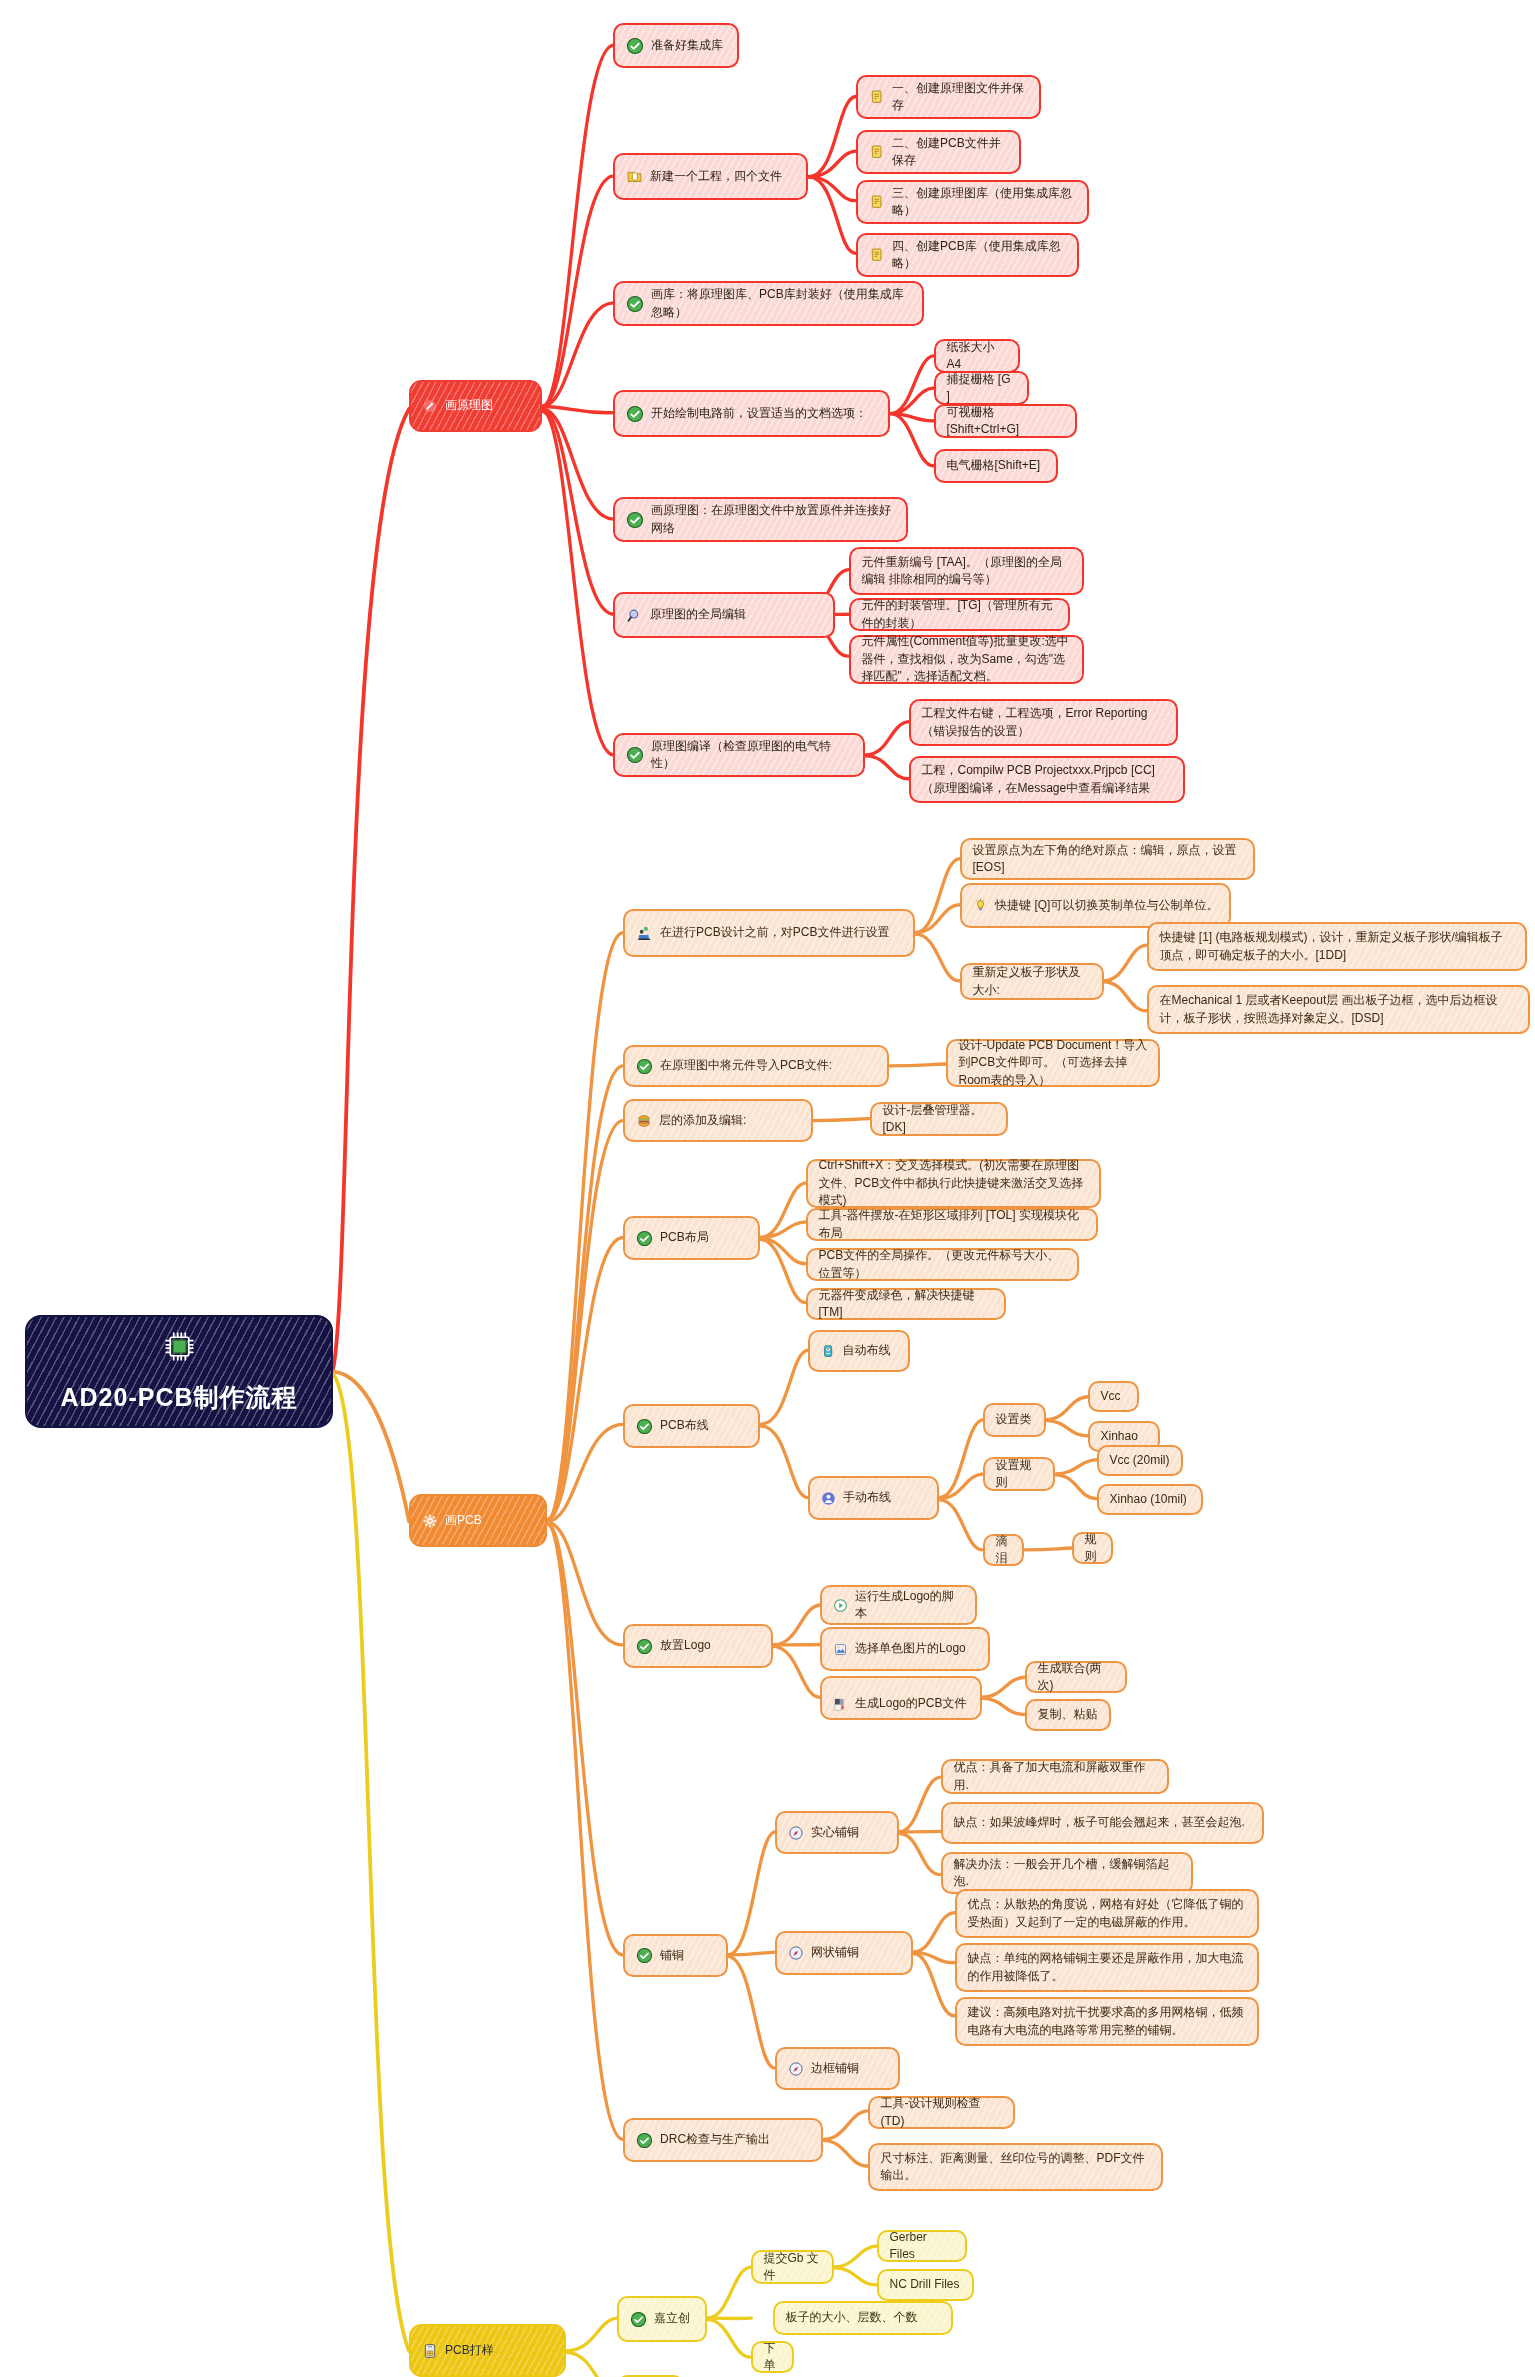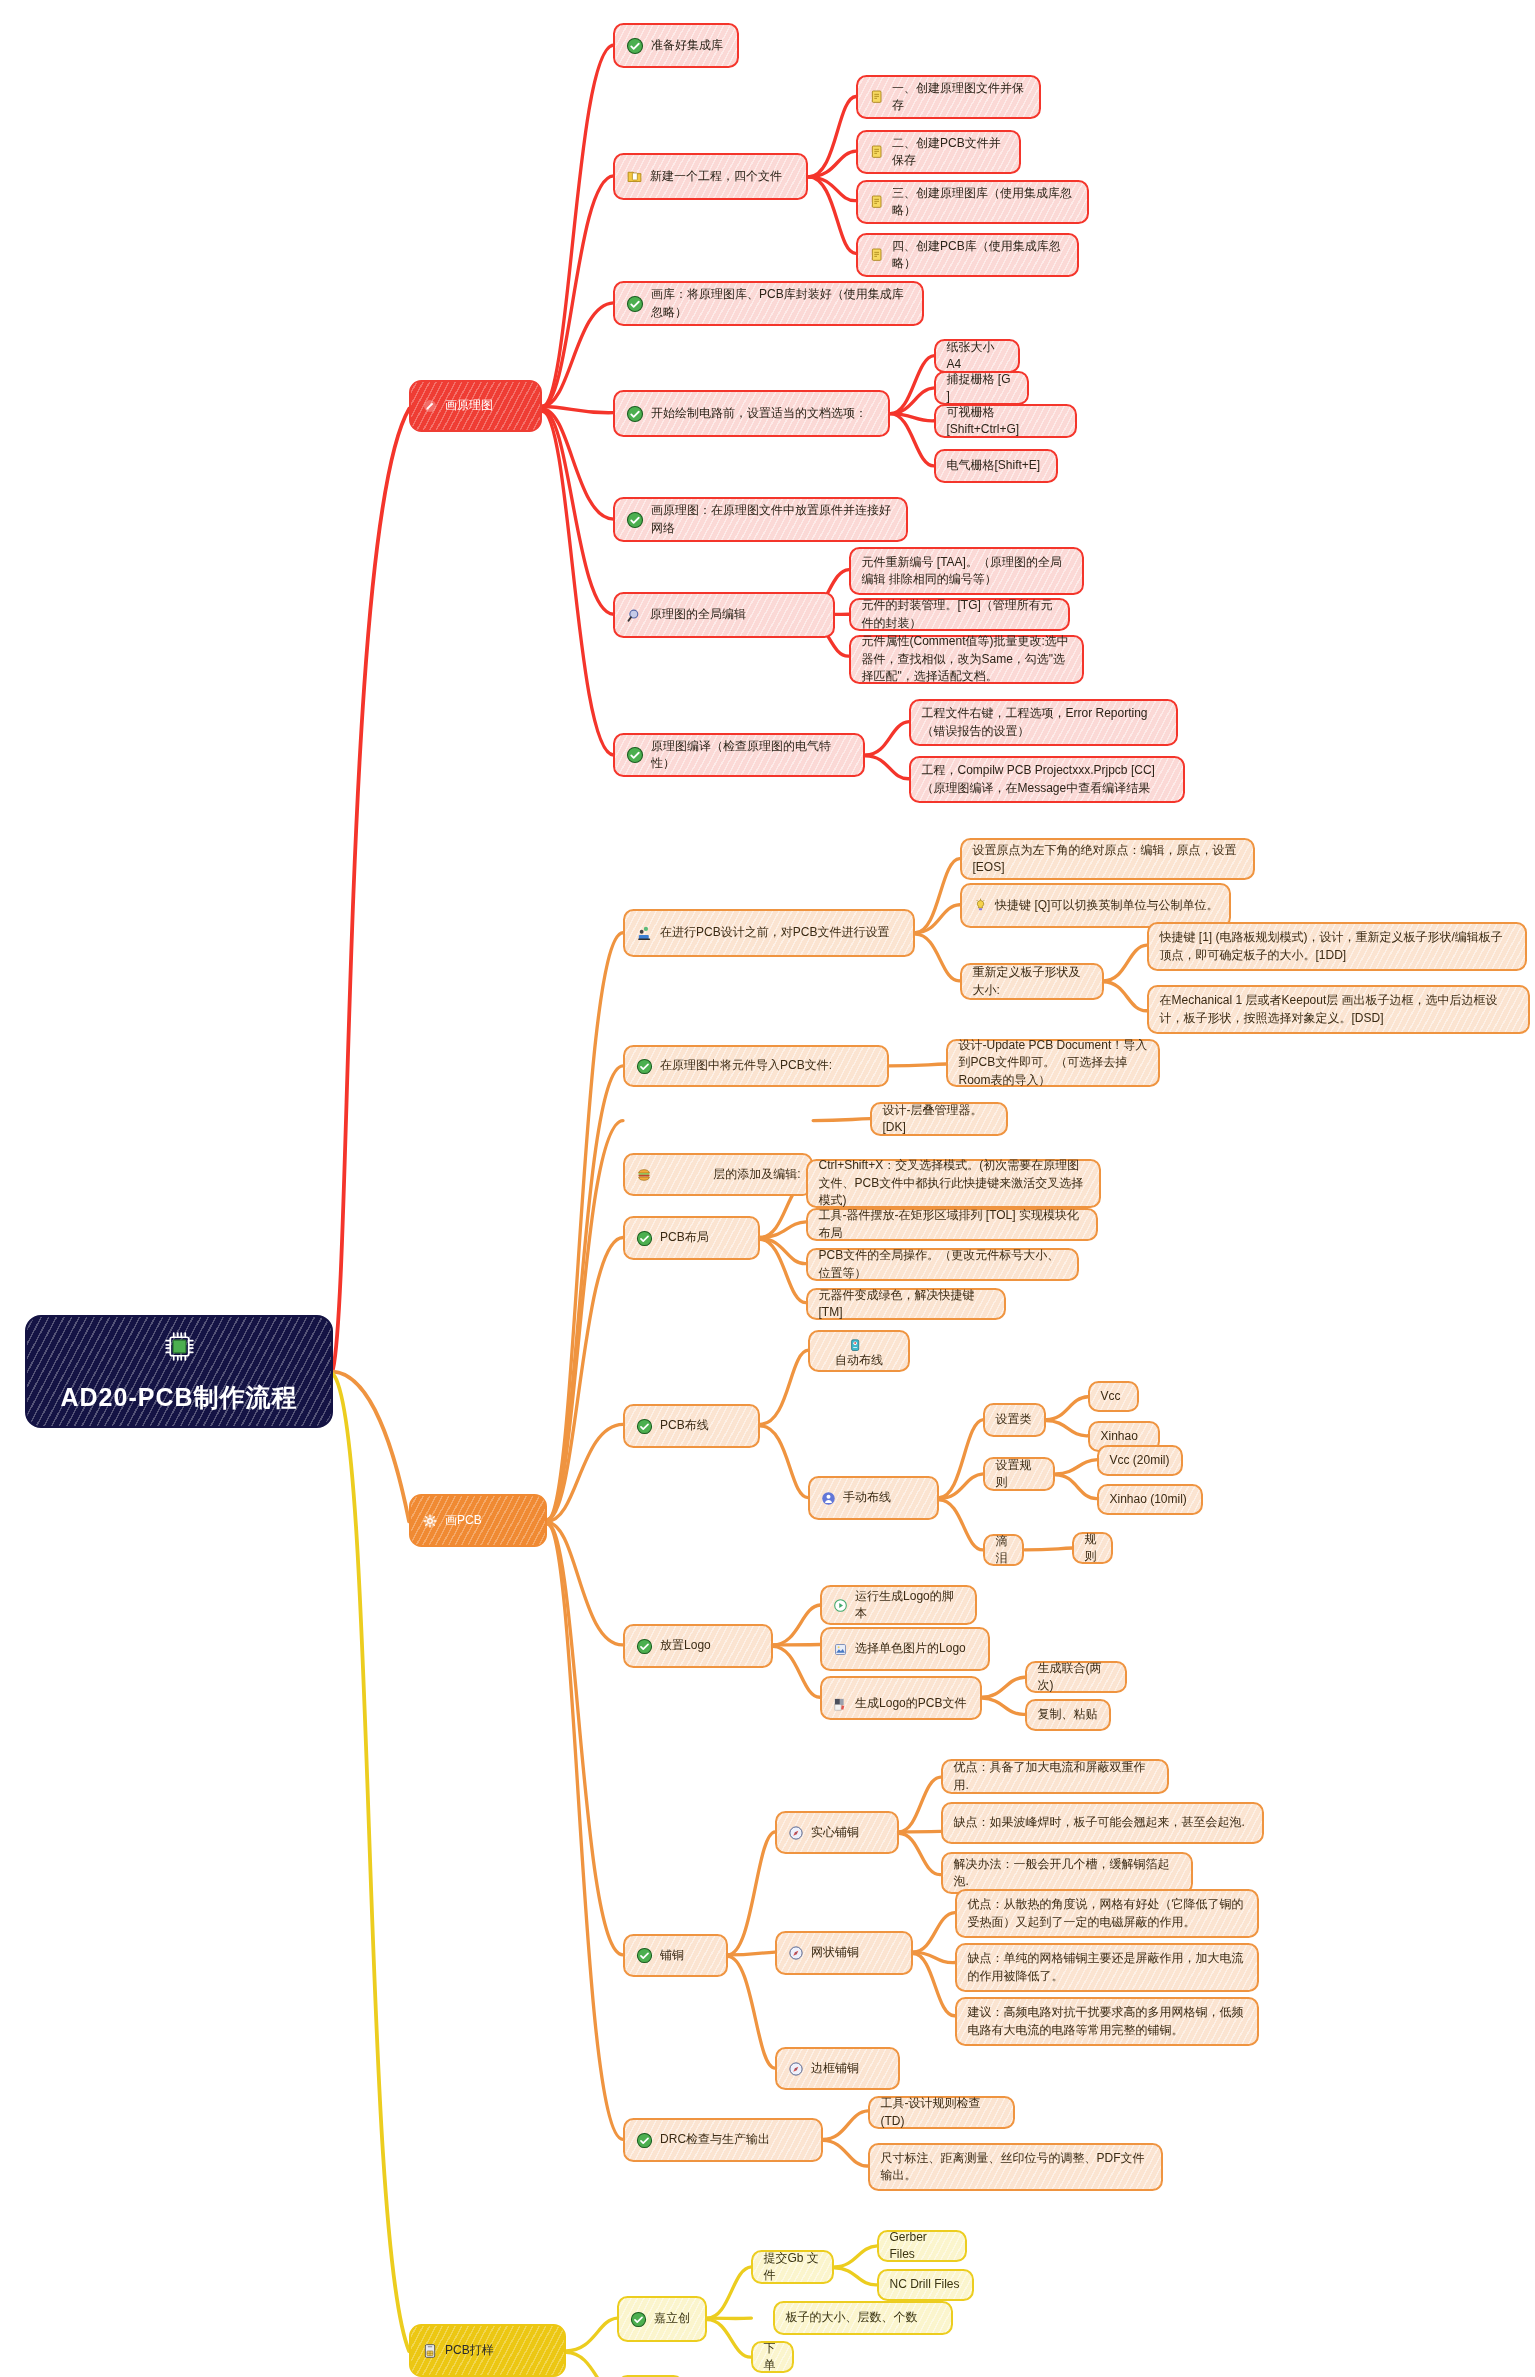--- a/index.html
+++ b/index.html
@@ -457,21 +457,21 @@
           <path d="M7 12.5l3.2 3.2L17 9" fill="none" stroke="#fff" stroke-width="2.4" stroke-linecap="round" stroke-linejoin="round"></path>
         </svg>
       </span>
     <span class="tx small">在原理图中将元件导入PCB文件:</span>
   </div>
   <div class="node or-n" style="left:946px;top:1039px;width:214px;height:48px;">
     <div class="hatch"></div>
       <span class="tx small">设计-Update PCB Document！导入到PCB文件即可。（可选择去掉Room表的导入）</span>
   </div>
 
-  <div class="node or-n" style="left:623px;top:1153px;width:190px;height:43px;justify-content:space-between;">
+  <div class="node or-n" style="left:623px;top:1099px;width:190px;height:43px;">
     <div class="hatch"></div>
     <span class="ico">
         <svg width="16" height="16" viewBox="0 0 24 24">
           <path d="M4 9c0-3 3.6-5 8-5s8 2 8 5z" fill="#f2a93b" stroke="#9b6a11" stroke-width="1"></path>
           <rect x="3.6" y="9.2" width="16.8" height="2.3" rx="1.1" fill="#7bc24a"></rect>
           <rect x="3.6" y="11.5" width="16.8" height="2.6" rx="1.2" fill="#c4452a"></rect>
           <path d="M4 15h16c0 3-3.6 5-8 5s-8-2-8-5z" fill="#f2a93b" stroke="#9b6a11" stroke-width="1"></path>
         </svg>
       </span>
     <span class="tx small">层的添加及编辑:</span>
@@ -511,21 +511,21 @@
   <div class="node or-n" style="left:623px;top:1404px;width:137px;height:44px;">
     <div class="hatch"></div>
     <span class="ico">
         <svg width="17" height="17" viewBox="0 0 24 24">
           <circle cx="12" cy="12" r="10" fill="#4caf50" stroke="#1b5e20" stroke-width="1.5"></circle>
           <path d="M7 12.5l3.2 3.2L17 9" fill="none" stroke="#fff" stroke-width="2.4" stroke-linecap="round" stroke-linejoin="round"></path>
         </svg>
       </span>
     <span class="tx">PCB布线</span>
   </div>
-  <div class="node or-n" style="left:808px;top:1330px;width:102px;height:42px;flex-direction:column;">
+  <div class="node or-n" style="left:808px;top:1330px;width:102px;height:42px;">
     <div class="hatch"></div>
     <span class="ico">
         <svg width="14.3" height="14.3" viewBox="0 0 24 24">
           <rect x="6" y="3" width="12" height="18" rx="2.5" fill="#3fb8cc" stroke="#1e6d7d" stroke-width="1.2"></rect>
           <circle cx="12" cy="9" r="3" fill="#fff"></circle>
           <circle cx="12" cy="8.4" r="1.5" fill="#d34b4b"></circle>
           <rect x="8.5" y="15" width="7" height="1.4" rx=".7" fill="#fff"></rect>
         </svg>
       </span>
     <span class="tx small">自动布线</span>

